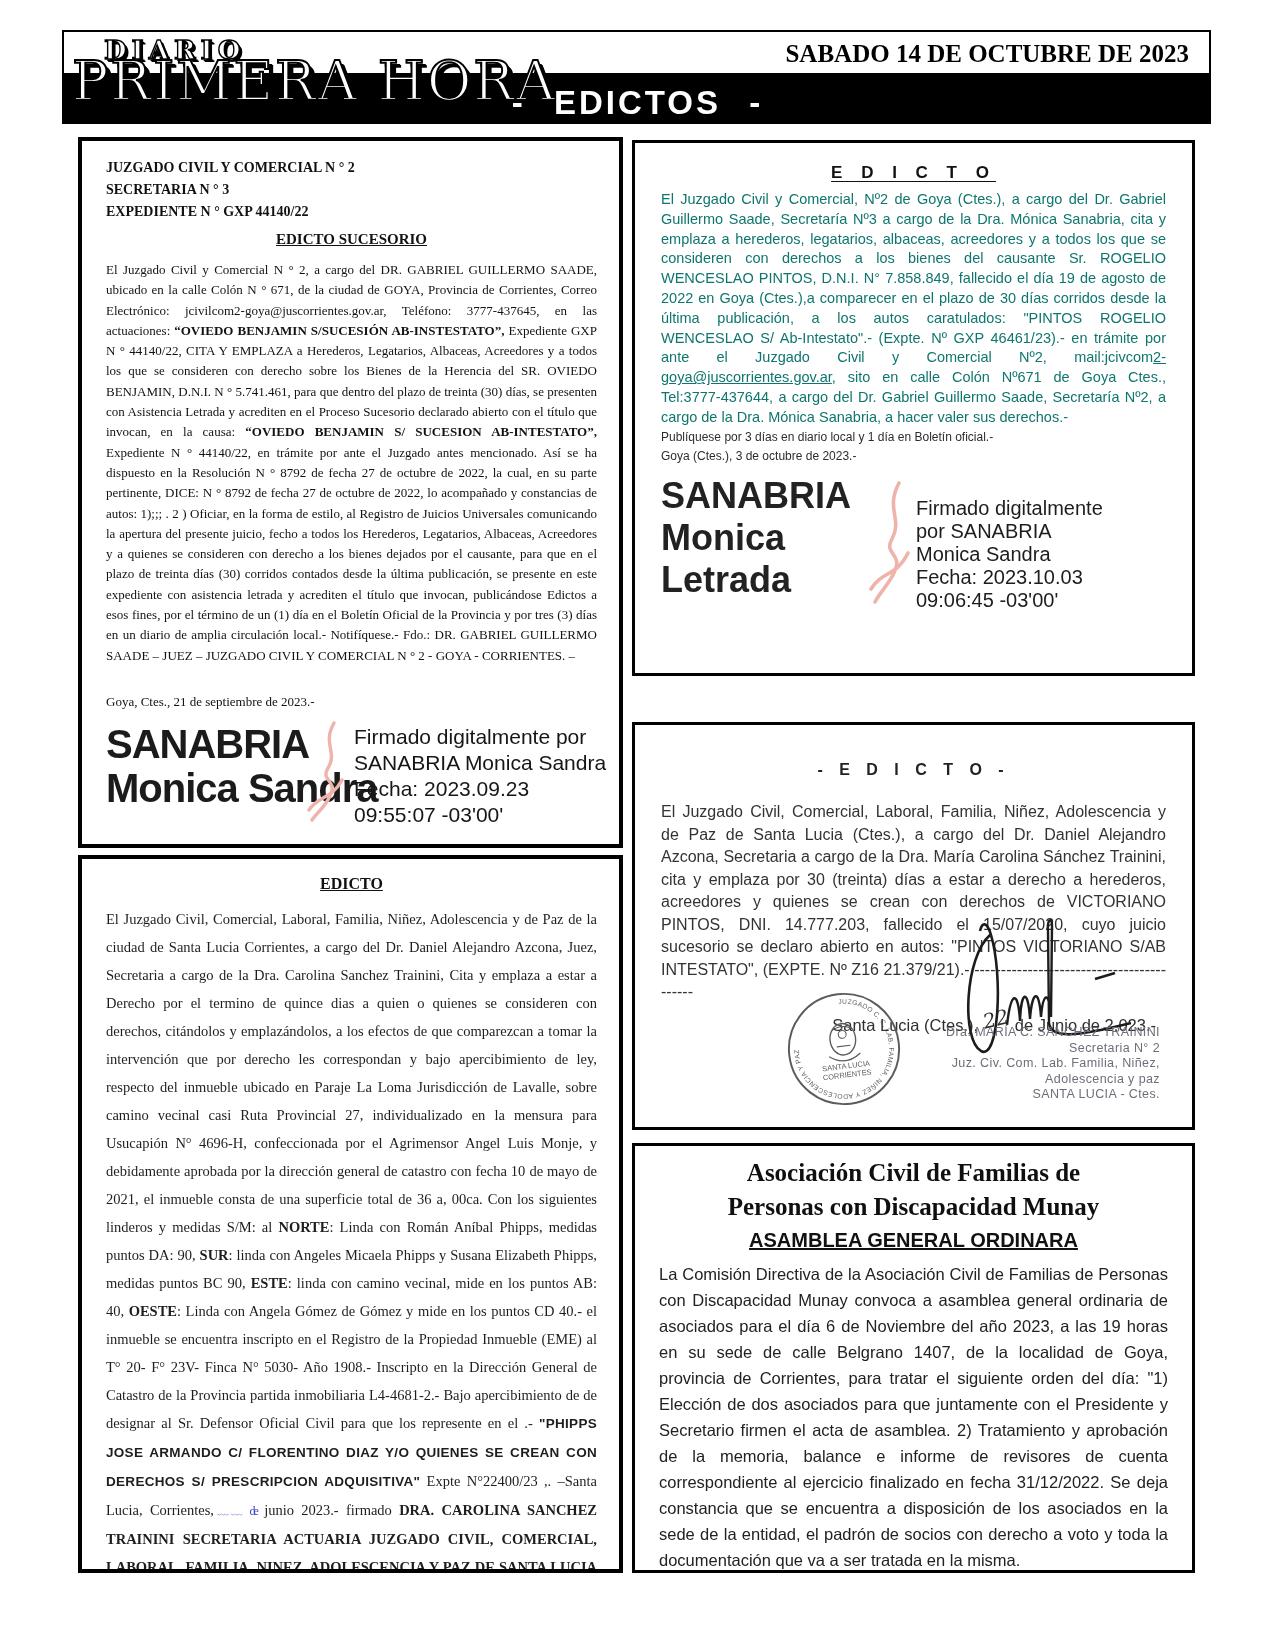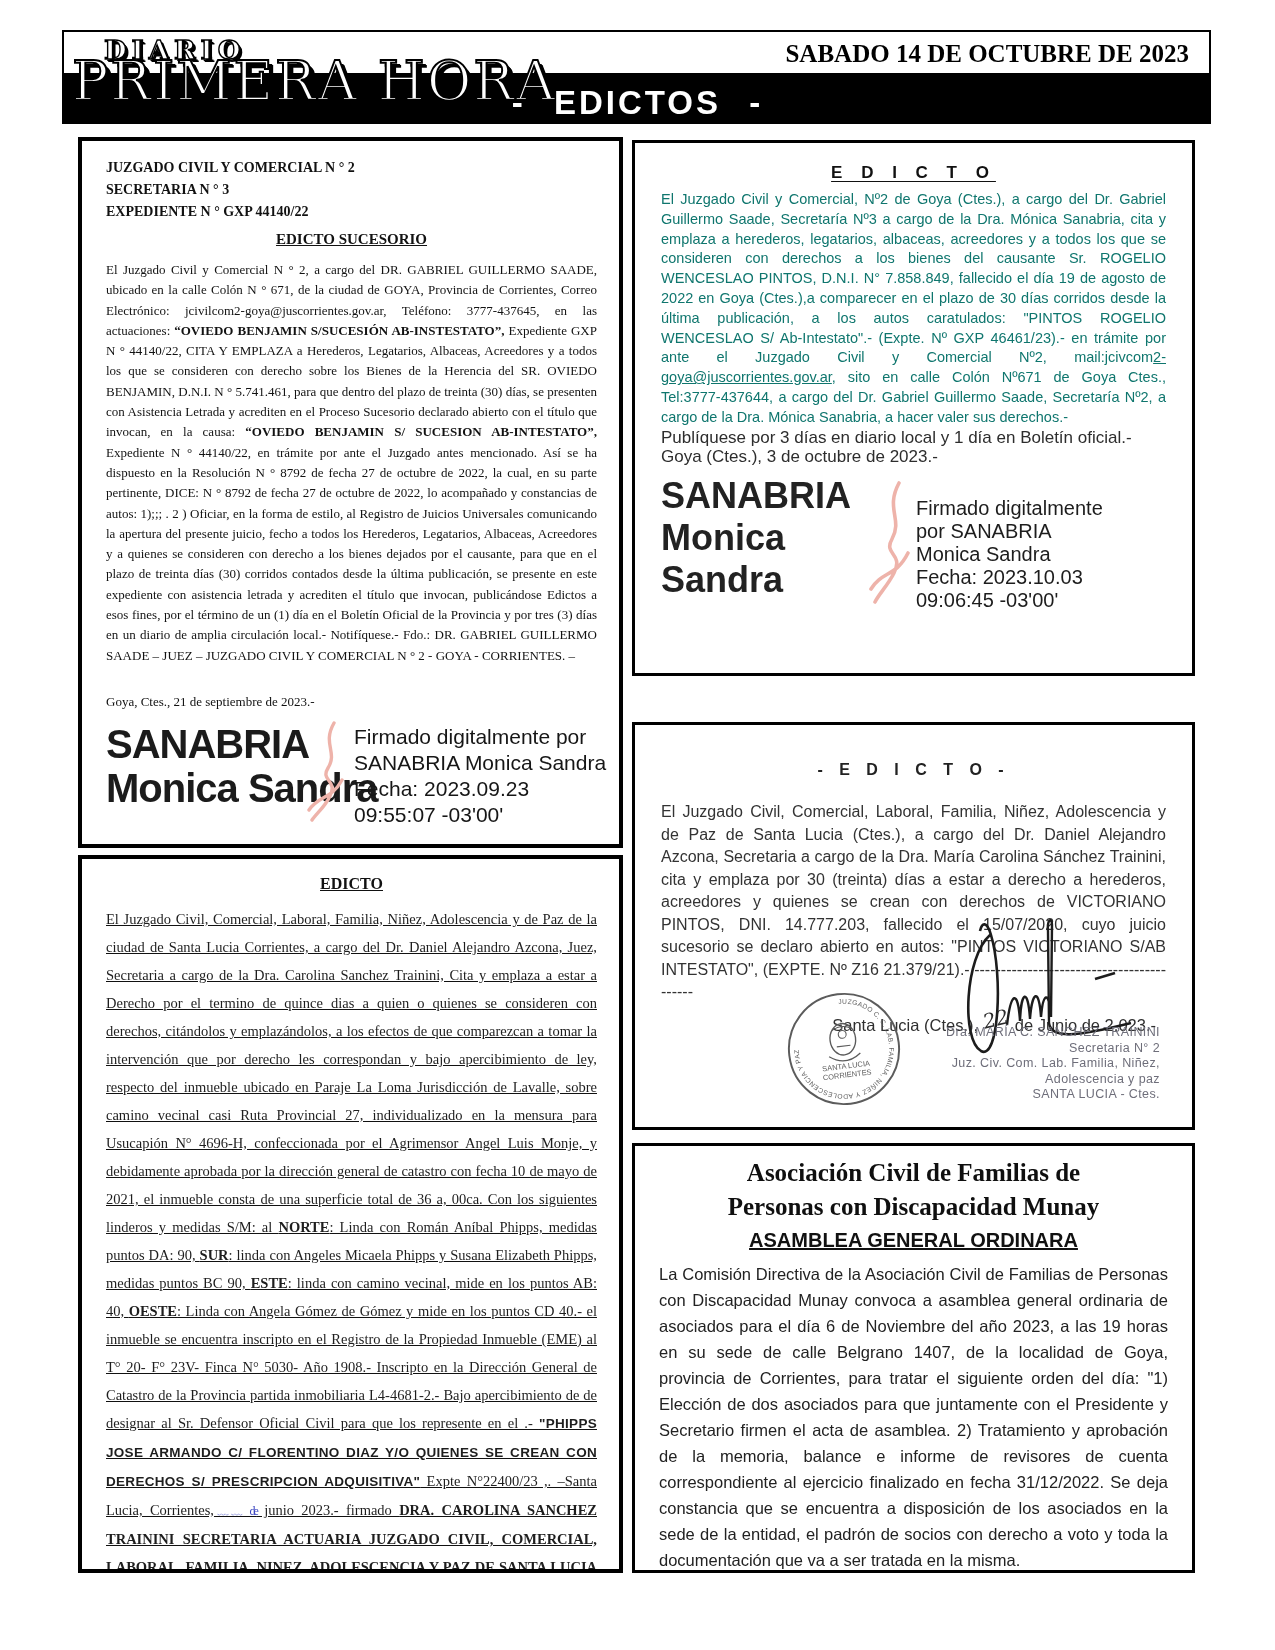--- a/index.html
+++ b/index.html
@@ -18,21 +18,21 @@
            color:#fff;-webkit-text-stroke:2px #000;text-shadow:4px 4px 0 #000,5px 5px 0 #000;}
   .mast-date{position:absolute;top:40px;right:86px;z-index:4;
              font-family:"Liberation Serif",serif;font-weight:bold;font-size:25px;color:#000;}
   .section-label{position:absolute;top:84px;left:0;width:1275px;text-align:center;z-index:4;
                  font-family:"Liberation Sans",sans-serif;font-weight:bold;font-size:33px;
                  letter-spacing:3px;word-spacing:16px;color:#fff;}
 
   
   .box{position:absolute;background:#fff;border:4px solid #000;box-sizing:border-box;overflow:hidden;}
   .b-left1 {left:78px; top:137px; width:545px;height:711px;padding:16px 22px 0 24px;}
-  .b-left2 {left:78px; top:855px; width:545px;height:718px;padding:14px 22px 0 24px;text-decoration:underline;}
+  .b-left2 {left:78px; top:855px; width:545px;height:718px;padding:14px 22px 0 24px;}
   .b-right1{left:632px;top:140px; width:563px;height:536px;padding:14px 26px 0 26px;border-width:3px;}
   .b-right2{left:632px;top:722px; width:563px;height:408px;padding:12px 26px 0 26px;border-width:3px;}
   .b-right3{left:632px;top:1143px;width:563px;height:430px;padding:10px 24px 0 24px;border-width:3px;}
 
   .b{font-weight:bold;}
   .u{text-decoration:underline;}
   .sansb{font-family:"Liberation Sans",sans-serif;font-weight:bold;font-size:13.5px;letter-spacing:.3px;}
   .scrib{color:#3a44c0;font-size:12px;letter-spacing:-2px;}
 
   
@@ -50,21 +50,21 @@
 
   
   .l2-title{margin:2px 0 0;text-align:center;font-size:16px;font-weight:bold;text-decoration:underline;}
   .l2-body{margin:12px 0 0;text-align:justify;font-size:14.5px;line-height:28px;color:#1e1e1e;}
 
   
   .sansfam{font-family:"Liberation Sans",sans-serif;}
   .r1-title{margin:6px 0 7px;text-align:center;font-weight:bold;font-size:17px;letter-spacing:7px;
             text-decoration:underline;text-underline-offset:3px;}
   .r1-body{margin:1px 0 0;text-align:justify;font-size:14.5px;line-height:19.8px;color:#0f766e;}
-  .r1-line{font-size:17px;line-height:19.8px;color:#2d2d2d;}
+  .r1-line{font-size:12px;line-height:19.8px;color:#2d2d2d;}
   .sig2{margin-top:8px;height:140px;}
   .sig2 .nm{font-weight:bold;font-size:36px;line-height:42px;color:#222;}
   .sig2 .det{position:absolute;left:255px;top:22px;font-size:20px;line-height:23px;color:#1d1d1d;}
   .flour2{position:absolute;left:205px;top:4px;}
 
   
   .r2-title{margin:24px 0 0;text-align:center;font-weight:bold;font-size:16px;letter-spacing:6px;color:#222;}
   .r2-body{margin:22px 0 0;text-align:justify;font-size:16px;line-height:22.5px;color:#333;}
   .r2-date{margin:8px 10px 0 0;text-align:right;font-size:16.5px;color:#2f2f2f;}
   .hand-day{display:inline-block;position:relative;top:-5px;margin-right:2px;
@@ -127,21 +127,21 @@
 
   <section class="box b-right1 sansfam">
     <h2 class="r1-title">E D I C T O</h2>
     <p class="r1-body"><span>El Juzgado Civil y Comercial, Nº2 de Goya (Ctes.), a cargo del Dr. Gabriel Guillermo Saade, Secretaría Nº3 a cargo de la Dra. Mónica Sanabria, cita y emplaza  a herederos, legatarios, albaceas, acreedores y a todos los que se consideren con derechos a los bienes del causante Sr. ROGELIO WENCESLAO PINTOS, D.N.I. N° 7.858.849, fallecido el día 19 de agosto de 2022 en Goya (Ctes.),a comparecer en el plazo de 30 días corridos desde la última publicación, a los autos caratulados: "PINTOS ROGELIO WENCESLAO S/ Ab-Intestato".- (Expte. Nº GXP 46461/23).- en trámite por ante el Juzgado Civil y Comercial Nº2, mail:jcivcom</span><span class="u">2-goya@juscorrientes.gov.ar</span><span>, sito en calle Colón Nº671 de Goya Ctes., Tel:3777-437644, a cargo del Dr. Gabriel Guillermo Saade, Secretaría Nº2, a cargo de la Dra. Mónica Sanabria, a hacer valer sus derechos.-</span></p>
     <div class="r1-line">Publíquese por 3 días en diario local y 1 día en Boletín oficial.-</div>
     <div class="r1-line">Goya (Ctes.), 3 de octubre de 2023.-</div>
     <div class="sig sig2">
       <div class="nm">
         <div>SANABRIA</div>
         <div>Monica</div>
-        <div>Sandra</div>
+        <div>Letrada</div>
       </div>
       <svg class="flour2" width="50" height="128" viewBox="0 0 50 128">
         <path d="M33 4 C19 30, 37 40, 26 60 C17 76, 38 74, 28 94 C22 106, 13 115, 9 123 M5 110 C16 92, 30 98, 42 74" stroke="#eeb3aa" stroke-width="3.6" fill="none" stroke-linecap="round"></path>
       </svg>
       <div class="det">
         <div>Firmado digitalmente</div>
         <div>por SANABRIA</div>
         <div>Monica Sandra</div>
         <div>Fecha: 2023.10.03</div>
         <div>09:06:45 -03'00'</div>

